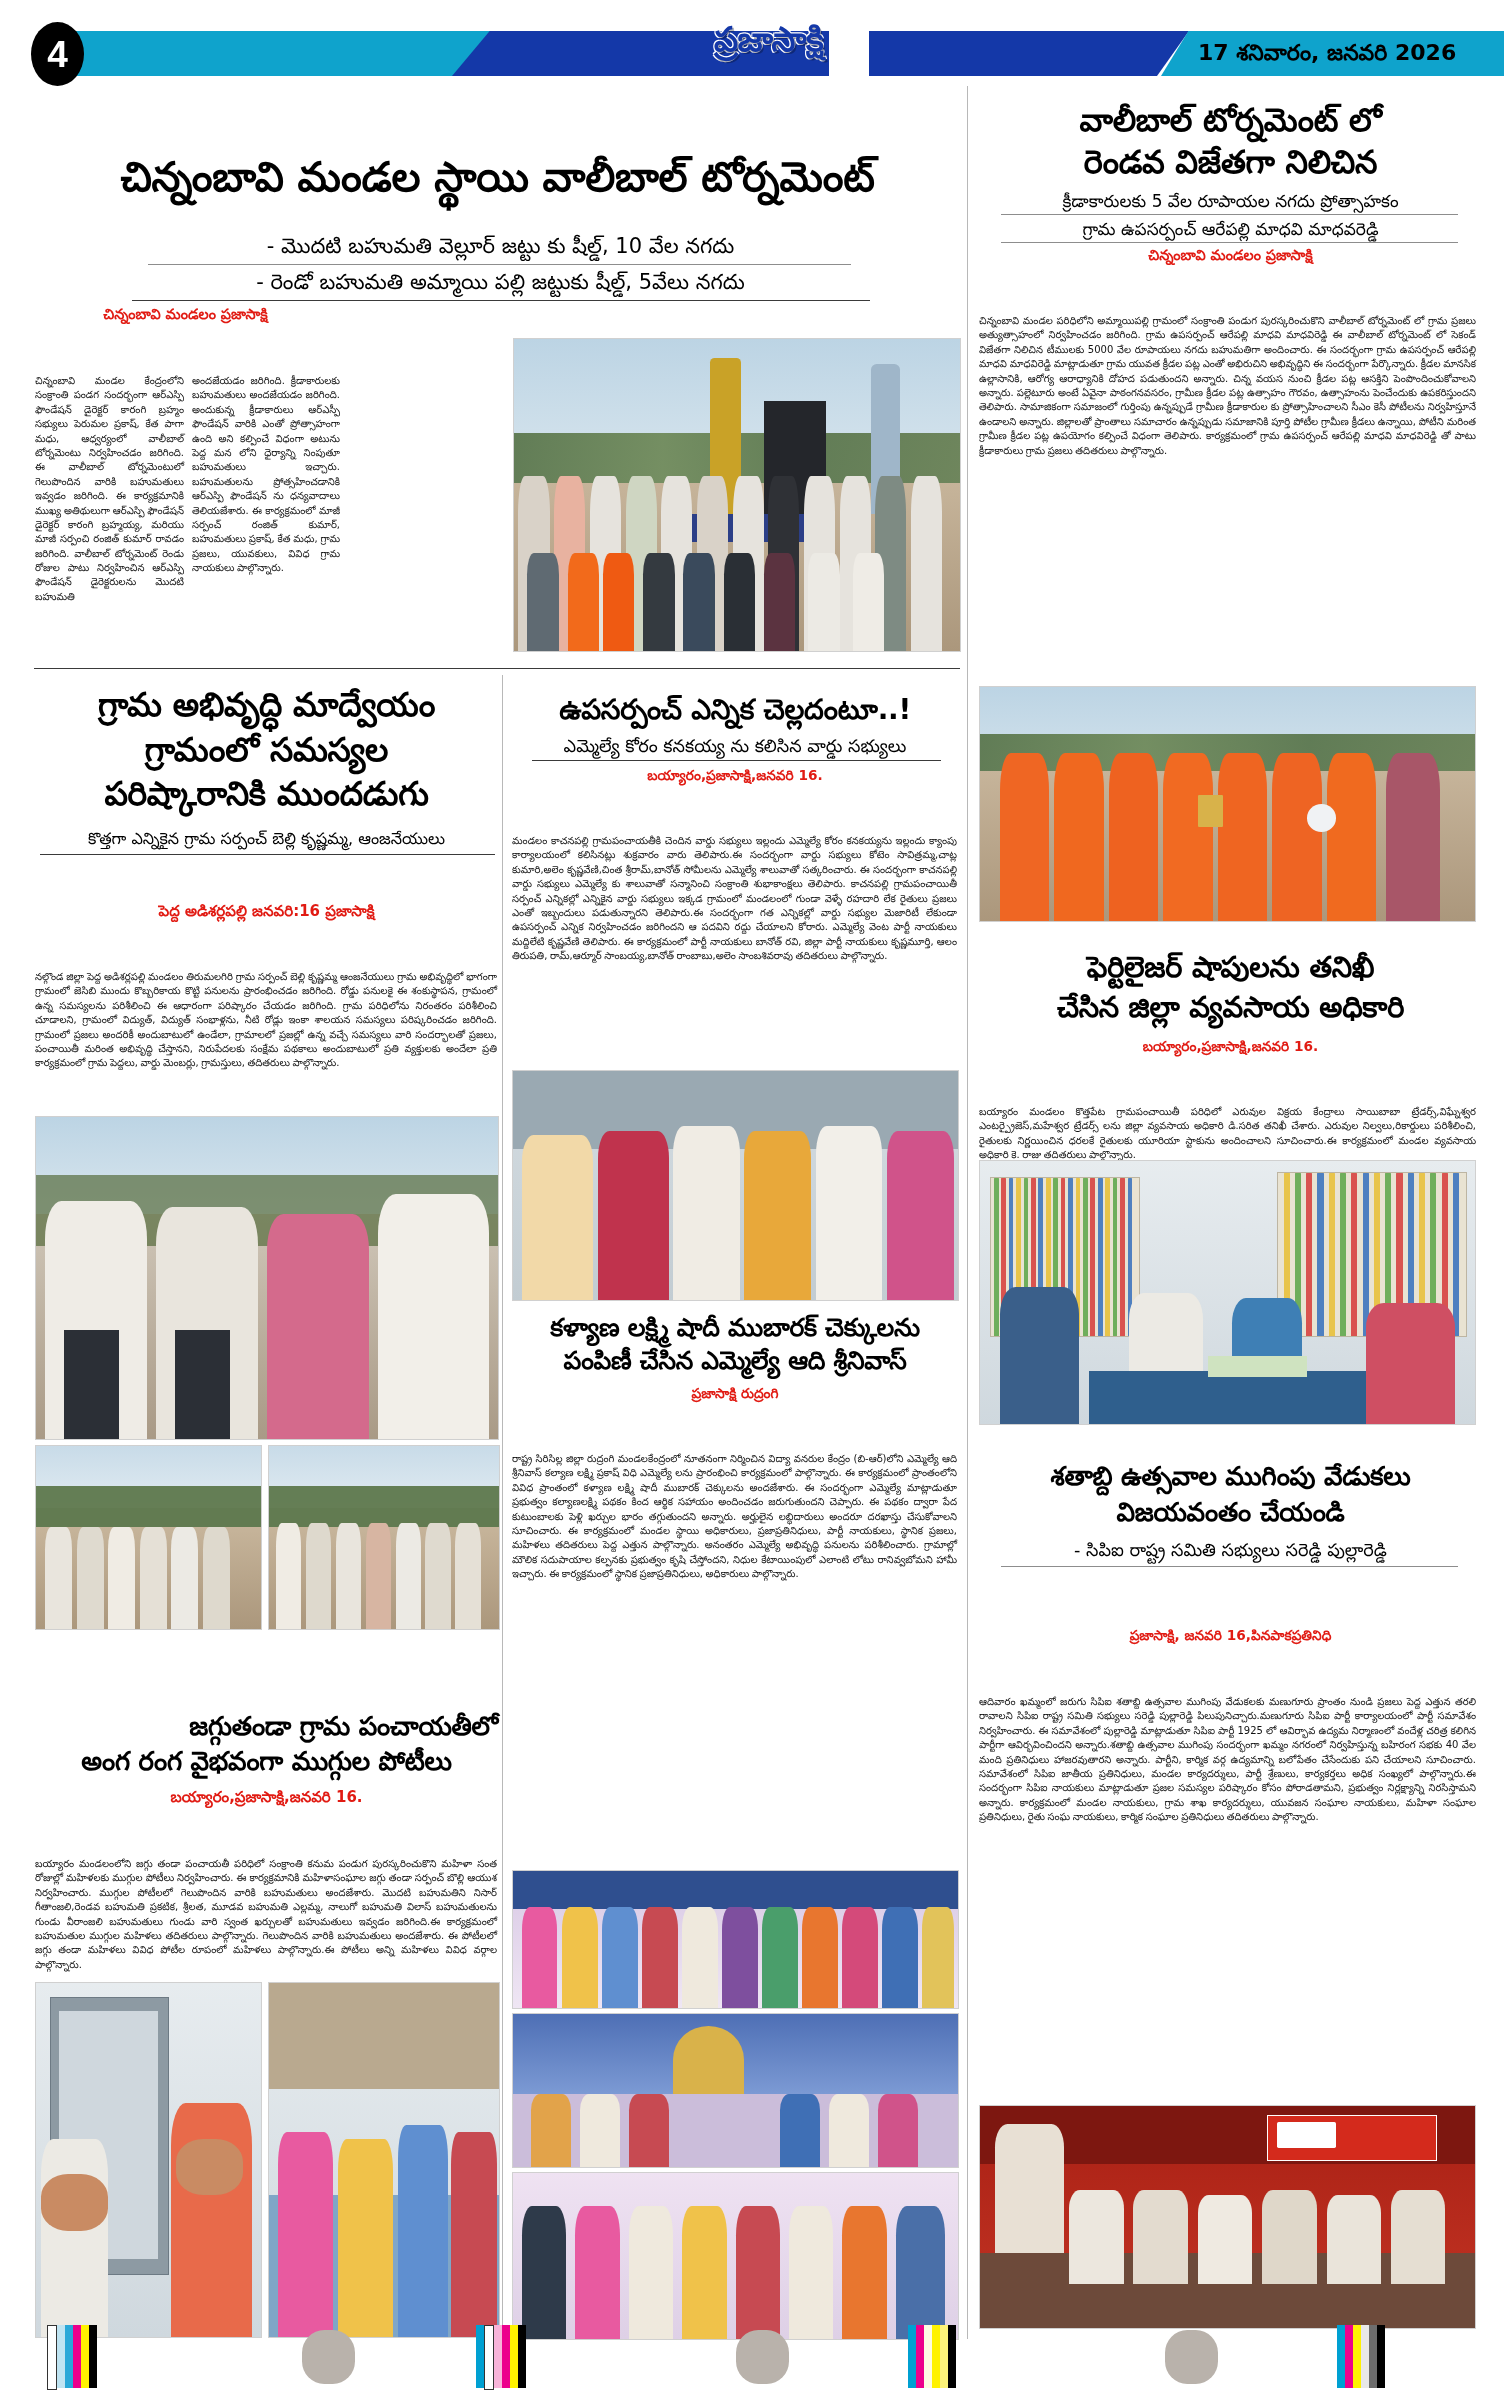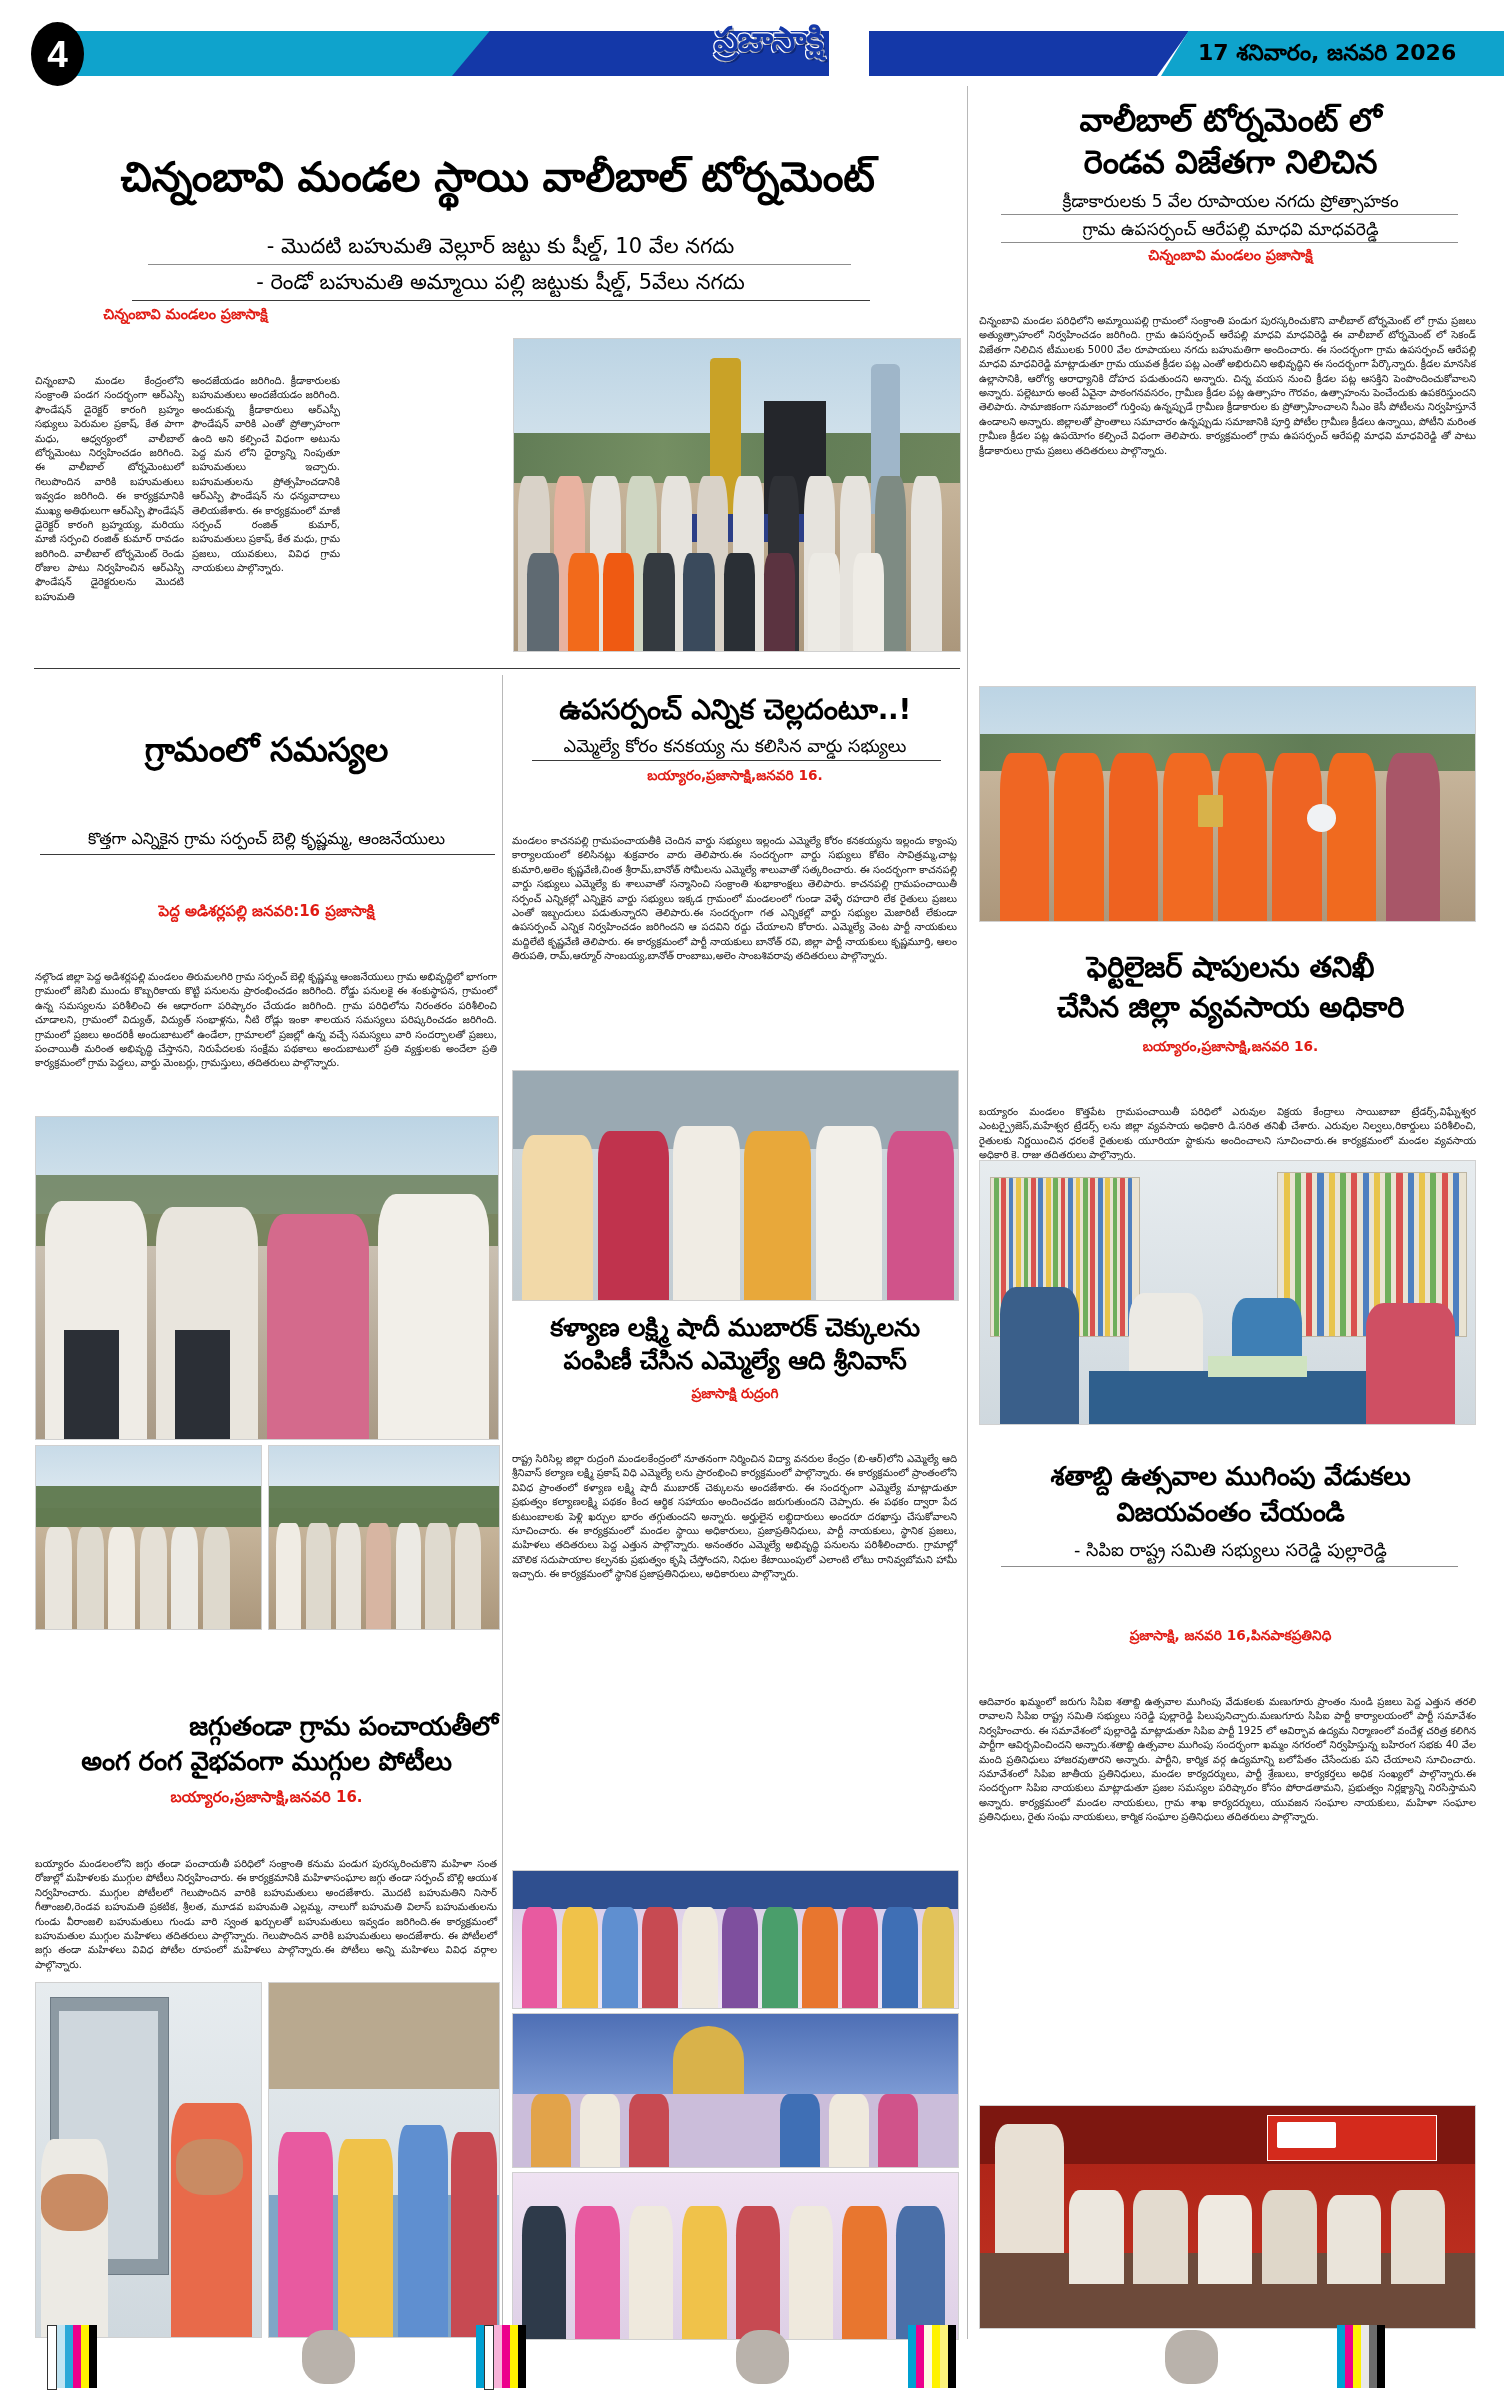--- a/index.html
+++ b/index.html
@@ -250,21 +250,23 @@
     <div style="position:absolute;left:3%;top:8%;width:14%;height:58%;background:#e8e0d4;border-radius:18% 18% 0 0;"></div>
     <div style="position:absolute;left:0;bottom:0;right:0;height:34%;background:#6d4a3a;"></div>
     <div style="position:absolute;left:18%;bottom:20%;width:11%;height:42%;background:#ece7de;border-radius:20% 20% 0 0;"></div>
     <div style="position:absolute;left:31%;bottom:20%;width:11%;height:42%;background:#e3dbcf;border-radius:20% 20% 0 0;"></div>
     <div style="position:absolute;left:44%;bottom:20%;width:11%;height:40%;background:#efeae1;border-radius:20% 20% 0 0;"></div>
     <div style="position:absolute;left:57%;bottom:20%;width:11%;height:42%;background:#dfd7c9;border-radius:20% 20% 0 0;"></div>
     <div style="position:absolute;left:70%;bottom:20%;width:11%;height:40%;background:#eae4da;border-radius:20% 20% 0 0;"></div>
     <div style="position:absolute;left:83%;bottom:20%;width:11%;height:42%;background:#e5ded2;border-radius:20% 20% 0 0;"></div>
   </div>
 
+  <div class="hl" style="position:absolute;left:35px;top:686px;width:463px;font-size:33px;">గ్రామ అభివృద్ధి మాద్వేయం</div>
   <div class="hl" style="position:absolute;left:35px;top:731px;width:463px;font-size:33px;">గ్రామంలో సమస్యల</div>
+  <div class="hl" style="position:absolute;left:35px;top:775px;width:463px;font-size:33px;">పరిష్కారానికి ముందడుగు</div>
   <div class="sub" style="position:absolute;left:35px;top:829px;width:463px;font-size:16px;">కొత్తగా ఎన్నికైన గ్రామ సర్పంచ్ బెల్లి కృష్ణమ్మ, ఆంజనేయులు</div>
   <div class="hrule" style="left:40px;top:854px;width:455px;"></div>
   <div class="byline" style="position:absolute;left:35px;top:902px;width:463px;font-size:15px;">పెద్ద అడిశర్లపల్లి జనవరి:16   ప్రజాసాక్షి</div>
   <div class="body" style="position:absolute;left:35px;top:926px;width:462px;font-size:10px;">నల్గొండ జిల్లా పెద్ద అడిశర్లపల్లి మండలం తిరుమలగిరి గ్రామ సర్పంచ్ బెల్లి కృష్ణమ్మ ఆంజనేయులు గ్రామ అభివృద్ధిలో భాగంగా గ్రామంలో జెసిబి ముందు కొబ్బరికాయ కొట్టి పనులను ప్రారంభించడం జరిగింది. రోడ్డు పనులకై ఈ శంకుస్థాపన, గ్రామంలో ఉన్న సమస్యలను పరిశీలించి ఈ ఆధారంగా పరిష్కారం చేయడం జరిగింది. గ్రామ పరిధిలోను నిరంతరం పరిశీలించి చూడాలని, గ్రామంలో విద్యుత్, విద్యుత్ సంభాళ్లను, నీటి రోడ్లు ఇంకా శాలయన సమస్యలు పరిష్కరించడం జరిగింది. గ్రామంలో ప్రజలు అందరికీ అందుబాటులో ఉండేలా, గ్రామాలలో ప్రజల్లో ఉన్న వచ్చే సమస్యలు వారి సందర్భాలతో ప్రజలు, పంచాయితీ మరింత అభివృద్ధి చేస్తానని, నిరుపేదలకు సంక్షేమ పథకాలు అందుబాటులో ప్రతి వ్యక్తులకు అందేలా ప్రతి కార్యక్రమంలో గ్రామ పెద్దలు, వార్డు మెంబర్లు, గ్రామస్తులు, తదితరులు పాల్గొన్నారు.</div>
 
   <div class="photo" style="left:35px;top:1116px;width:462px;height:322px;">
     <div class="sky" style="height:30%;"></div>
     <div class="ground" style="height:70%;background:linear-gradient(#cfc6b8,#a99a86);"></div>
     <div style="position:absolute;left:0;top:18%;right:0;height:22%;background:#566b3c;opacity:.7;"></div>
     <div style="position:absolute;left:2%;bottom:0;width:22%;height:74%;background:#efece6;border-radius:16% 16% 0 0;"></div>

